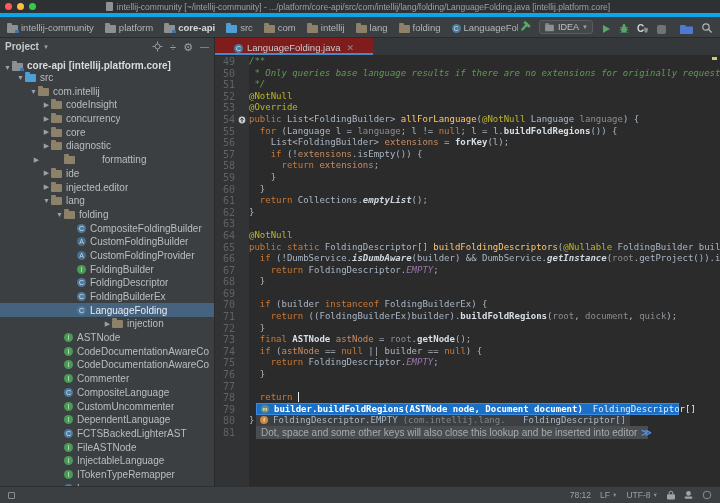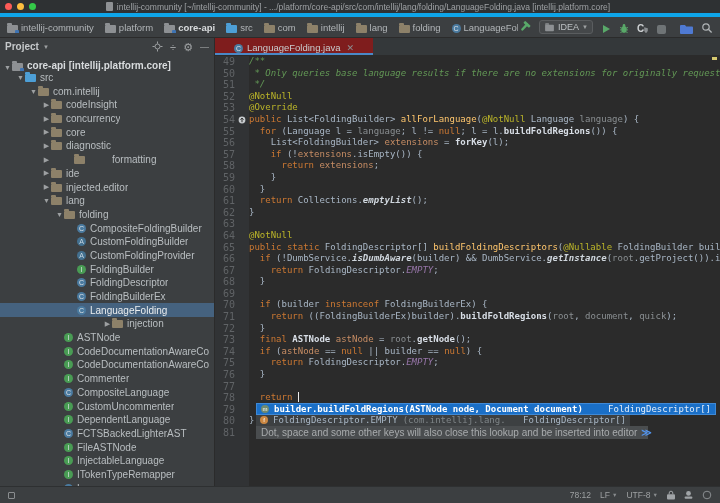--- a/index.html
+++ b/index.html
@@ -66,21 +66,21 @@
   .tk-k{color:#cc7832}.tk-t{color:#a9b7c6}.tk-d{color:#629755;font-style:italic}
   .tk-a{color:#bbb529}.tk-m{color:#ffc66d}.tk-b{color:#d8dee6;font-weight:bold}
   .tk-bi{color:#cfd6dd;font-weight:bold;font-style:italic}
   .tk-c{color:#9876aa;font-style:italic}.tk-g{color:#8a8f92}.tk-v{color:#c78d64}
   .caret{display:inline-block;width:1px;height:10px;background:#ececec;vertical-align:-2px}
   .stripe-mark{position:absolute;top:1px;right:3px;width:5px;height:3px;background:#d5c96f}
 
   
   .popup{position:absolute;left:41px;top:347px;z-index:5;font-size:9px}
   .prow{display:flex;align-items:center;height:11.5px;padding:0 4px;white-space:pre}
-  .prow.sel{background:#1a6fc7;width:460px;color:#fff;font-weight:bold;border:1px solid #3f89d6}
+  .prow.sel{background:#1a6fc7;width:423px;color:#fff;font-weight:bold;border:1px solid #3f89d6}
   .prow.norm{background:#3d4042;width:374px;color:#a9b7c6}
   .pic{width:8px;height:8px;border-radius:50%;font-size:6px;line-height:8px;text-align:center;color:#fff;
        margin-right:5px;flex:none;font-weight:normal;font-family:"Liberation Sans",sans-serif}
   .pic-method{background:#708a70}.pic-field{background:#cb8742}
   .ptail{color:#7f8588;margin-left:5px;font-weight:normal}
   .ptype{margin-left:auto;padding-left:10px;font-weight:normal}
   .prow.sel .ptype{color:#e4eefa}
   .phint{background:#4a4d4f;width:392px;height:13px;display:flex;align-items:center;
          font-family:"Liberation Sans",sans-serif;font-size:10px;color:#a8abad;padding:0 5px;white-space:nowrap}
   .phint .more{color:#5394ec;margin-left:4px;font-weight:bold}
@@ -243,21 +243,21 @@
           <div class="trow" style="padding-left: 42px;">
             <span class="arr">▶</span>
             <span class="fi fi-package"></span>
             <span class="tlabel">core</span>
           </div>
           <div class="trow" style="padding-left: 42px;">
             <span class="arr">▶</span>
             <span class="fi fi-package"></span>
             <span class="tlabel">diagnostic</span>
           </div>
-          <div class="trow" style="padding-left: 42px; gap: 23px;">
+          <div class="trow" style="padding-left: 32px; gap: 23px;">
             <span class="arr">▶</span>
             <span class="fi fi-package"></span>
             <span class="tlabel">formatting</span>
           </div>
           <div class="trow" style="padding-left: 42px;">
             <span class="arr">▶</span>
             <span class="fi fi-package"></span>
             <span class="tlabel">ide</span>
           </div>
           <div class="trow" style="padding-left: 42px;">

